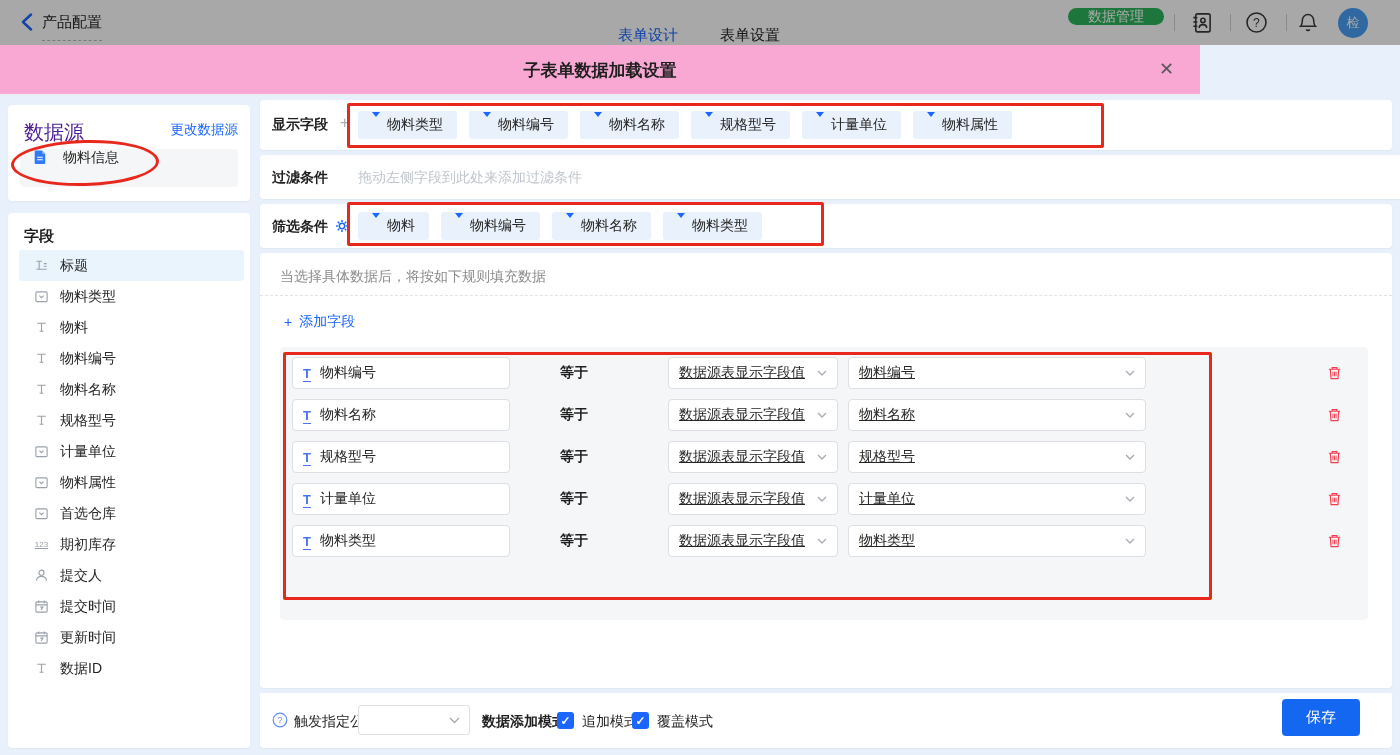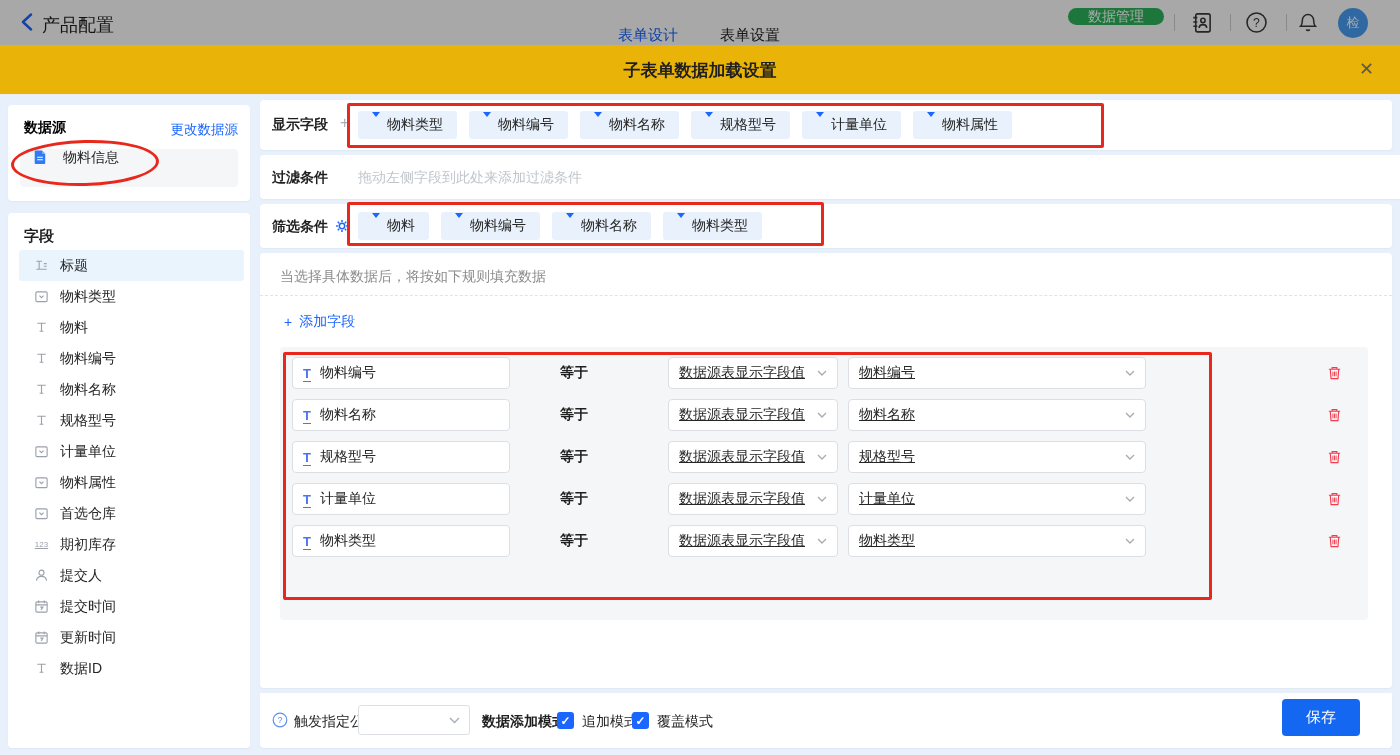--- a/index.html
+++ b/index.html
@@ -9,37 +9,37 @@
     font-family: "Liberation Sans", sans-serif;
     background: #e8f1fb;
     color: #262626;
     overflow: hidden;
     font-size: 14px;
   }
   
   .topbar { position:absolute; left:0; top:0; width:1400px; height:45px; background:#fff; z-index:1; }
   .topbar-dim { position:absolute; left:0; top:0; width:1400px; height:45px; background:rgba(0,0,0,.34); z-index:4; }
   .tb-back { position:absolute; left:20px; top:13px; }
-  .tb-back-label { position:absolute; left:42px; top:13px; font-size:18px; color:#1f1f1f; padding-bottom:8px; border-bottom:1px dashed #b9b9b9; }
+  .tb-back-label { position:absolute; left:42px; top:13px; font-size:15px; color:#1f1f1f; padding-bottom:8px; border-bottom:1px dashed #b9b9b9; }
   .tb-tab { position:absolute; top:26px; font-size:15px; cursor:pointer; }
   .tb-tab.active { color:#1a66ff; }
   .tb-tab.inactive { color:#1f1f1f; }
   .tb-pill { position:absolute; left:1068px; top:8px; height:17px; padding:0 20px; border-radius:15px; background:#2cb45a; color:#fff; font-size:14px; display:flex; align-items:center; }
   .tb-divider { position:absolute; top:14px; width:1px; height:17px; background:#d0d0d0; }
   .tb-icon { position:absolute; top:11px; }
   .tb-avatar { position:absolute; left:1338px; top:8px; width:30px; height:30px; border-radius:50%; background:#4aa0f5; color:#fff; font-size:13px; display:flex; align-items:center; justify-content:center; }
   
-  .modal-header { position:absolute; left:0; top:45px; width:1400px; height:50px; background:#eab308; border-bottom:1px solid #ececec; z-index:2; }
+  .modal-header { position:absolute; left:0; top:45px; width:1200px; height:50px; background:#f9a8d4; border-bottom:1px solid #ececec; z-index:2; }
   .modal-title { position:absolute; left:0; right:0; top:14px; text-align:center; font-size:17px; font-weight:700; color:#1f1f1f; }
   .modal-close { position:absolute; right:26px; top:13px; font-size:18px; color:#595959; cursor:pointer; line-height:22px; }
   
   .card { position:absolute; background:#fff; border-radius:4px; box-shadow:0 1px 2px rgba(31,56,88,.05); }
   
   .card-ds { left:8px; top:105px; width:242px; height:96px; }
-  .ds-title { position:absolute; left:16px; top:14px; font-size:14px; font-weight:700; color:#000000; }
+  .ds-title { position:absolute; left:16px; top:14px; font-size:20px; font-weight:400; color:#4c1d95; }
   .ds-link { position:absolute; right:12px; top:16px; font-size:13.5px; color:#1a66ff; cursor:pointer; }
   .ds-item { position:absolute; left:12px; top:44px; width:218px; height:38px; background:#f5f6f7; border-radius:4px; display:flex; align-items:flex-start; padding-left:12px; gap:15px; }
   .card-fields { left:8px; top:213px; width:242px; height:535px; }
   .fields-title { position:absolute; left:16px; top:14px; font-size:15px; font-weight:700; color:#1f1f1f; }
   .field-list { position:absolute; left:0; top:37px; width:100%; }
   .field-item { height:31px; margin:0 6px 0 11px; padding-left:14px; display:flex; align-items:center; gap:10px; border-radius:3px; cursor:pointer; color:#262626; }
   .field-item.active { background:#e9f4fd; }
   .fi-ic { width:17px; display:inline-flex; justify-content:center; align-items:center; color:#9aa1aa; flex:0 0 17px;text-decoration:underline; }
   .fi-num { font-size:8px; color:#9aa1aa; letter-spacing:0; }
   

